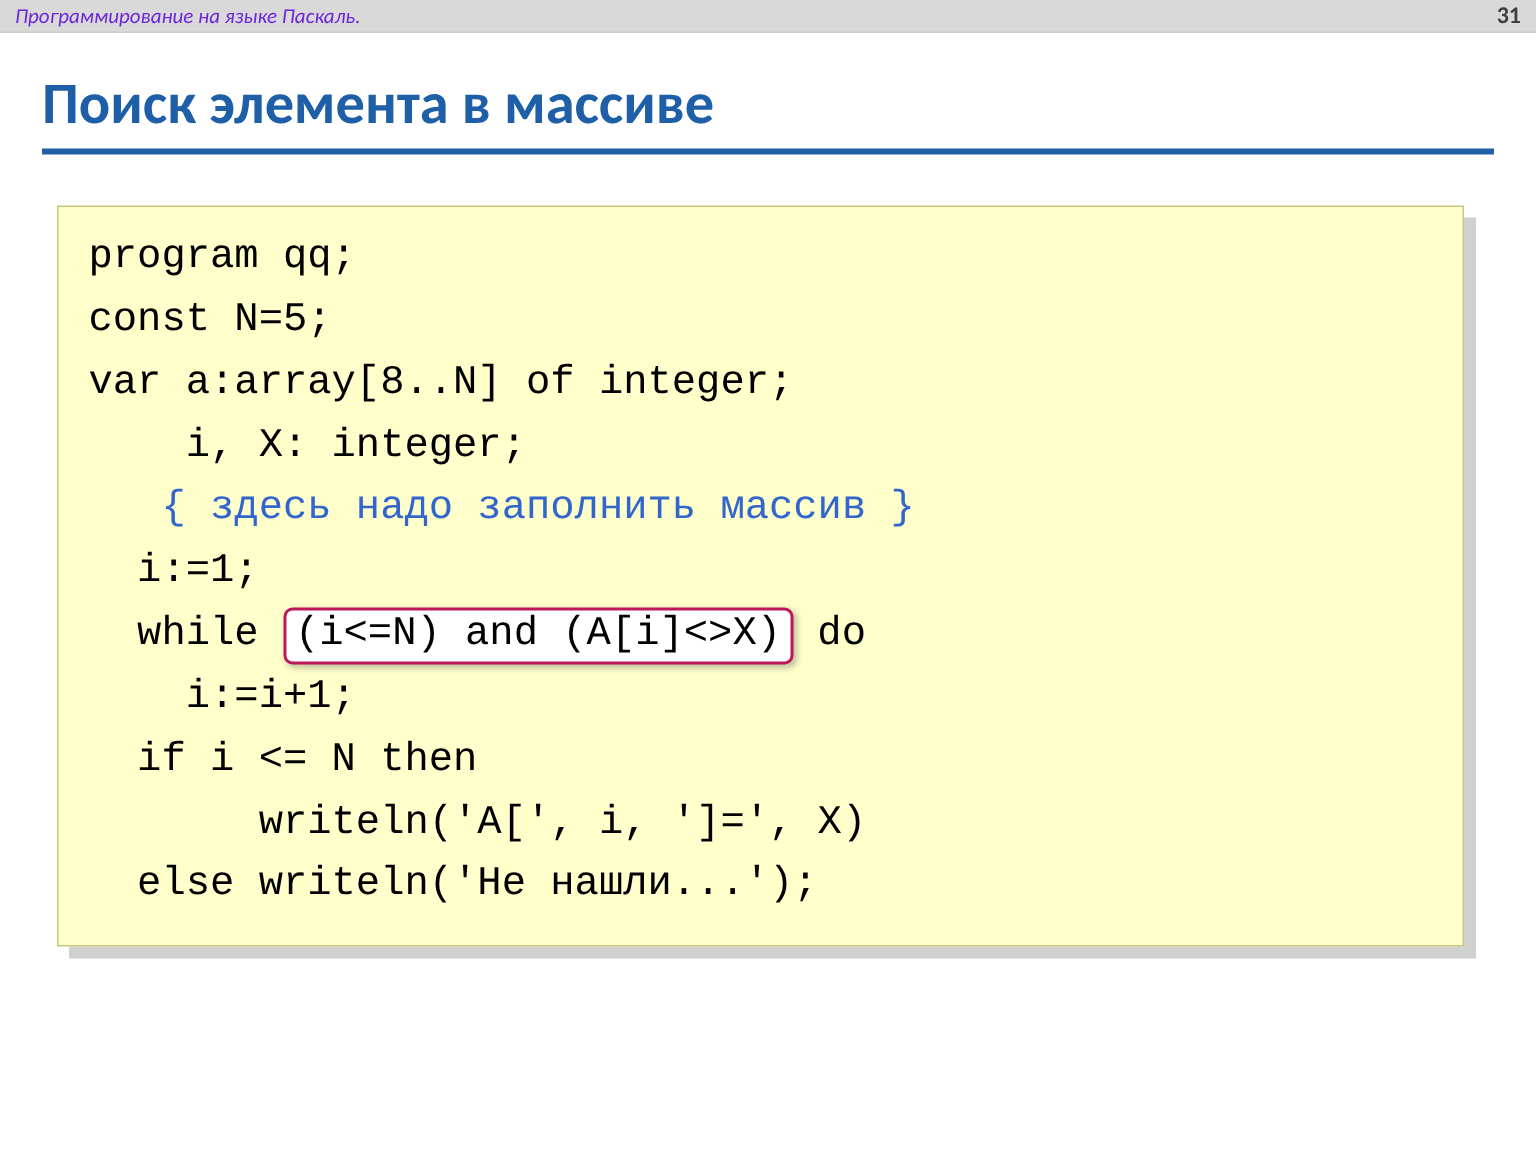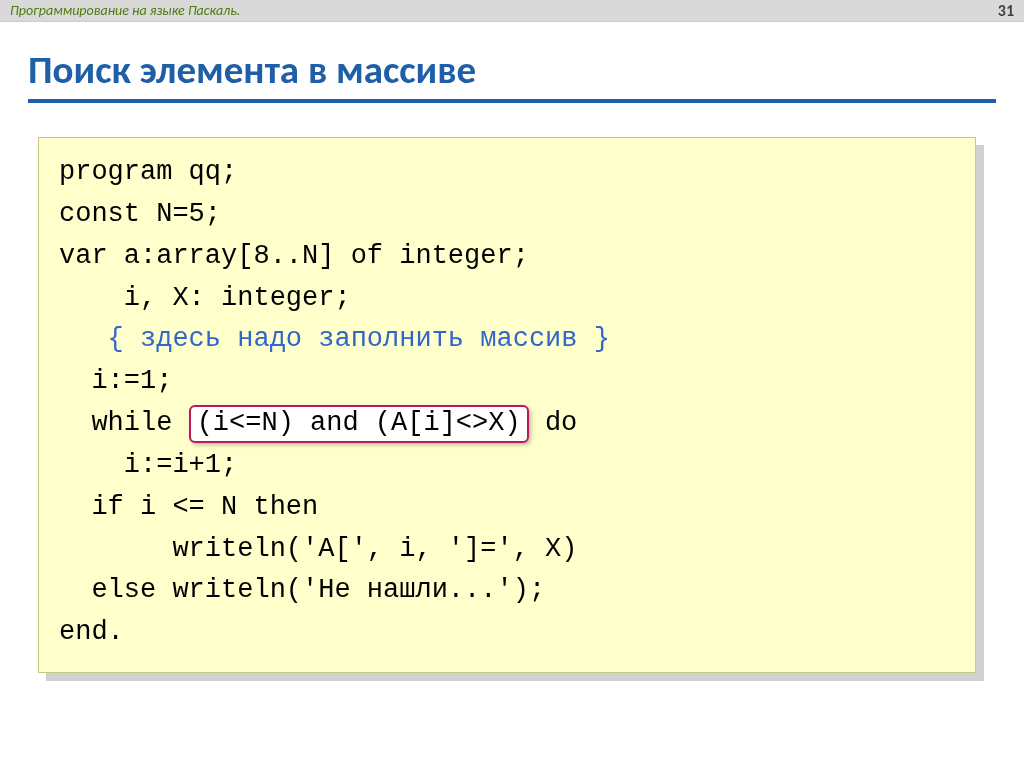--- a/index.html
+++ b/index.html
@@ -13,21 +13,21 @@
   .header-bar {
     background: #d9d9d9;
     display: flex;
     justify-content: space-between;
     align-items: center;
     padding: 0 10px;
     height: 22px;
     border-bottom: 1px solid #ccc;
   }
   .header-title {
-    color: #4d7c0f;
+    color: #6d28d9;
     font-style: italic;
     font-size: 14px;
   }
   .page-number {
     color: #404040;
     font-weight: bold;
     font-size: 16px;
   }
   .content {
     padding: 24px 28px 0 28px;
@@ -98,16 +98,15 @@
       <div class="code-line">const N=5;</div>
       <div class="code-line">var a:array[8..N] of integer;</div>
       <div class="code-line">    i, X: integer;</div>
       <div class="code-line comment">   { здесь надо заполнить массив }</div>
       <div class="code-line">  i:=1;</div>
       <div class="code-line"><span>  while </span><span class="hl-box">(i&lt;=N) and (A[i]&lt;&gt;X)</span><span> do</span></div>
       <div class="code-line">    i:=i+1;</div>
       <div class="code-line">  if i &lt;= N then</div>
       <div class="code-line">       writeln('A[', i, ']=', X)</div>
       <div class="code-line">  else writeln('Не нашли...');</div>
-      <div class="code-line">end.</div>
     </div>
   </div>
 </div>
 
 </body></html>

